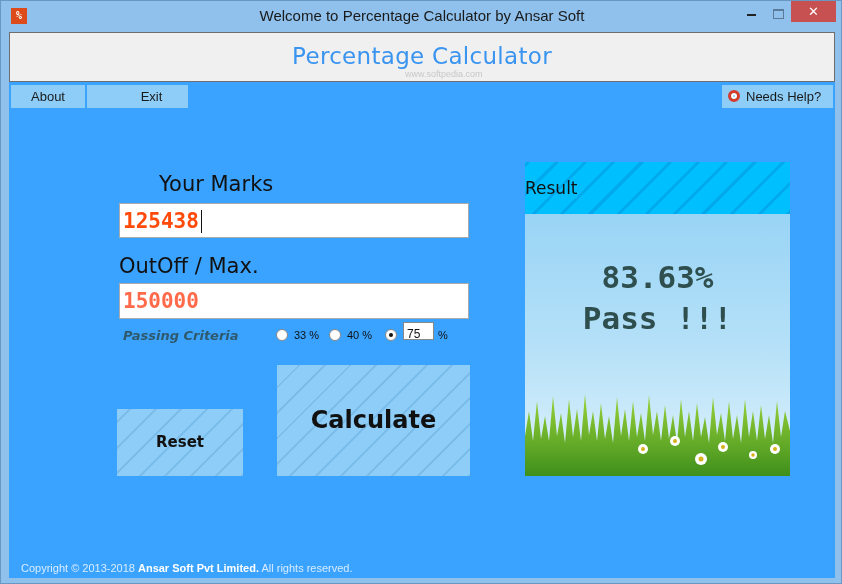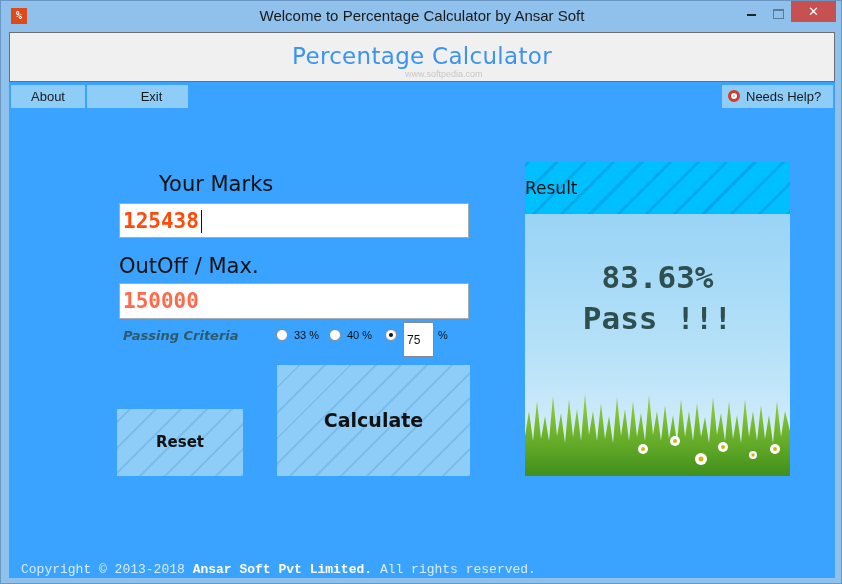--- a/index.html
+++ b/index.html
@@ -31,36 +31,36 @@
   .input-box { position:absolute; background:#fff; border:1px solid #aaa; box-sizing:border-box; }
   .input-box input { border:none; outline:none; background:transparent; width:100%; height:100%; padding:0 0 0 3px; box-sizing:border-box; font-family:"DejaVu Sans Mono", monospace; font-weight:bold; font-size:21px; }
   .marks-val { color:#ff4a0a; }
   .max-val { color:#ff6a4a;border-radius:11px; }
   .caret { position:absolute; left:81px; top:6px; width:1px; height:23px; background:#111; }
 
   .criteria-label { position:absolute; left:114px; top:246px; font-family:"DejaVu Sans", sans-serif; font-style:italic; font-weight:bold; font-size:13px; color:#2f5a6e; }
   .radio { position:absolute; top:247px; width:12px; height:12px; border-radius:50%; background:#fff; border:1px solid #888; box-sizing:border-box; }
   .radio.checked::after { content:""; position:absolute; left:3px; top:3px; width:4px; height:4px; border-radius:50%; background:#111; }
   .radio-label { position:absolute; top:247px; font-family:"Liberation Sans", sans-serif; font-size:11px; color:#111; }
-  .custom-box { position:absolute; left:394px; top:240px; width:31px; height:35px; background:#fff; border:1px solid #888; box-sizing:border-box; }
+  .custom-box { position:absolute; left:394px; top:240px; width:31px; height:18px; background:#fff; border:1px solid #888; box-sizing:border-box; }
   .custom-box input { border:none; outline:none; width:100%; height:100%; padding:0 0 0 3px; box-sizing:border-box; font-family:"Liberation Sans", sans-serif; font-size:12px; color:#111; background:transparent; }
   .pct-sign { position:absolute; left:429px; top:247px; font-family:"Liberation Sans", sans-serif; font-size:11px; color:#111; }
 
   .hatch { background-color:#8dcdf7; background-image:repeating-linear-gradient(-45deg, rgba(90,160,210,0.35) 0px, rgba(90,160,210,0.35) 2px, transparent 2px, transparent 18px); }
   .action-btn { position:absolute; cursor:pointer; text-align:center; font-family:"DejaVu Sans", sans-serif; font-weight:bold; color:#111; }
   .reset-btn { left:108px; top:327px; width:126px; height:67px; font-size:15px; line-height:67px; }
-  .calc-btn { left:268px; top:283px; width:193px; height:111px; font-size:19px; line-height:110px; }
+  .calc-btn { left:268px; top:283px; width:193px; height:111px; font-size:24px; line-height:110px; }
 
   .result-panel { position:absolute; left:516px; top:80px; width:265px; height:314px; background:linear-gradient(#8ecff5 0%, #b6e1f8 60%, #dff2fc 100%); overflow:hidden; }
   .result-head { position:absolute; left:0; top:0; width:265px; height:52px; background-color:#00bfff; background-image:repeating-linear-gradient(-45deg, rgba(0,130,200,0.35) 0px, rgba(0,130,200,0.35) 3px, transparent 3px, transparent 20px); text-align:left; line-height:52px; font-family:"DejaVu Sans", sans-serif; font-size:17px; color:#111; }
   .result-pct { position:absolute; left:0; right:0; top:97px; text-align:center; font-family:"DejaVu Sans Mono", monospace; font-weight:bold; font-size:31px; color:#2f4f4f; }
   .result-status { position:absolute; left:0; right:0; top:138px; text-align:center; font-family:"DejaVu Sans Mono", monospace; font-weight:bold; font-size:31px; color:#2f4f4f; }
   .grass { position:absolute; left:0; bottom:0; width:265px; height:85px; }
 
-  .footer { position:absolute; left:12px; top:480px; font-family:Liberation Mono, monospace; font-size:13px; color:#d8ecff; }
+  .footer { position:absolute; left:12px; top:480px; font-family:Liberation Sans, sans-serif; font-size:11px; color:#d8ecff; }
   .footer b { color:#fff; }
 </style>
 </head>
 <body>
 
 <div class="window">
   <div class="titlebar">
     <div class="app-icon">%</div>
     <div class="title-text">Welcome to Percentage Calculator by Ansar Soft</div>
     <div class="win-btn min-btn">

